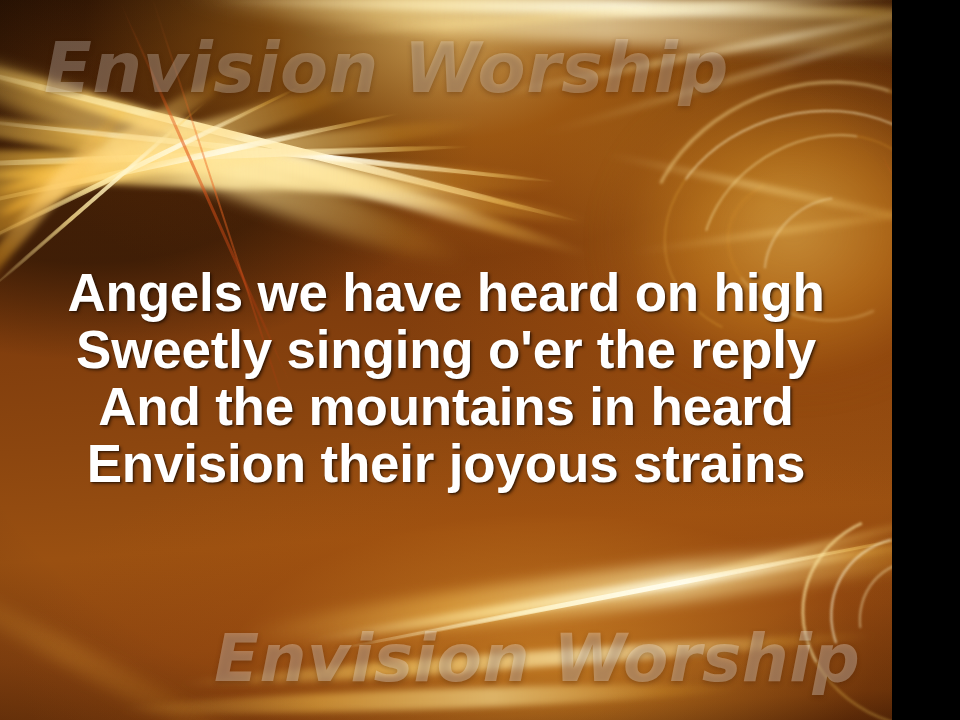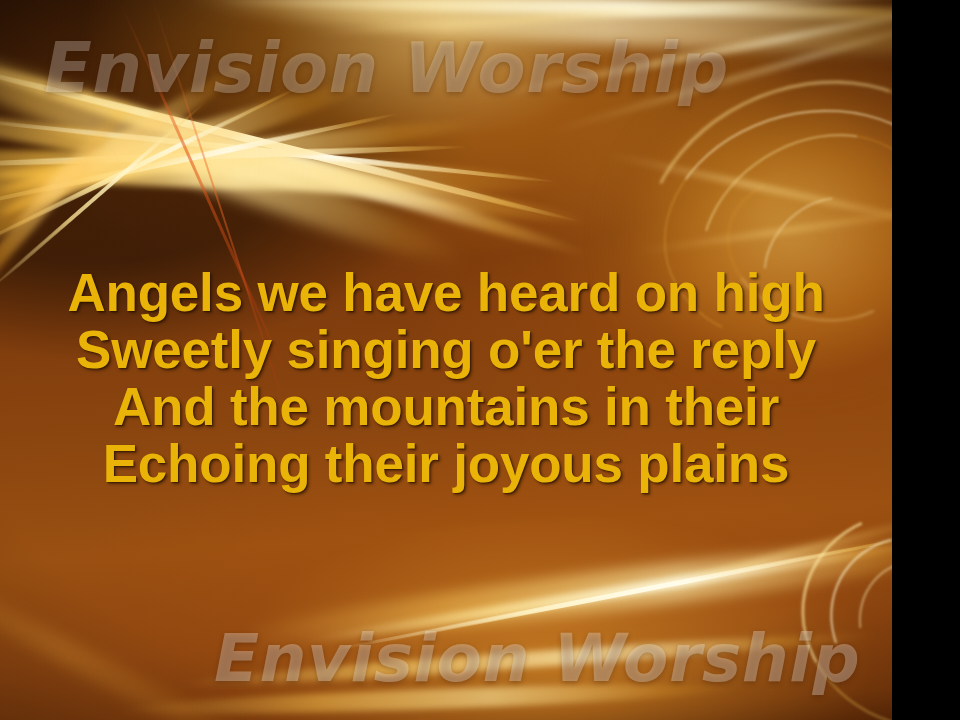--- a/index.html
+++ b/index.html
@@ -113,21 +113,21 @@
   
   #lyrics {
     position: absolute;
     left: 0;
     right: 0;
     top: 264px;
     text-align: center;
     z-index: 6;
   }
   .lyric-line {
-    color: #eab308;
+    color: #ffffff;
     font-family: "Liberation Sans", sans-serif;
     font-weight: 700;
     font-size: 53px;
     line-height: 57px;
     letter-spacing: -0.2px;
     white-space: nowrap;
     text-shadow:
         2px 2px 3px rgba(30,12,0,0.55),
         1px 1px 1px rgba(40,16,0,0.45);
   }
@@ -202,19 +202,19 @@
     <div class="streak vsoft" style="left:-120px; top:540px; width:520px; height:26px; transform:rotate(28deg); background:linear-gradient(90deg, rgba(190,106,10,0) 0%, rgba(236,166,56,0.26) 40%, rgba(200,112,14,0.10) 80%, rgba(160,84,6,0) 100%);"></div>
   </div>
 
   <div class="bg-layer" id="bg-vignette"></div>
 
   <div class="watermark" id="watermark-top">Envision Worship</div>
 
   <div id="lyrics">
     <div class="lyric-line">Angels we have heard on high</div>
     <div class="lyric-line">Sweetly singing o'er the reply</div>
-    <div class="lyric-line">And the mountains in their</div>
-    <div class="lyric-line">Echoing their joyous plains</div>
+    <div class="lyric-line">And the mountains in heard</div>
+    <div class="lyric-line">Envision their joyous strains</div>
   </div>
 
   <div class="watermark" id="watermark-bottom">Envision Worship</div>
 
 </div>
 
 </body></html>

